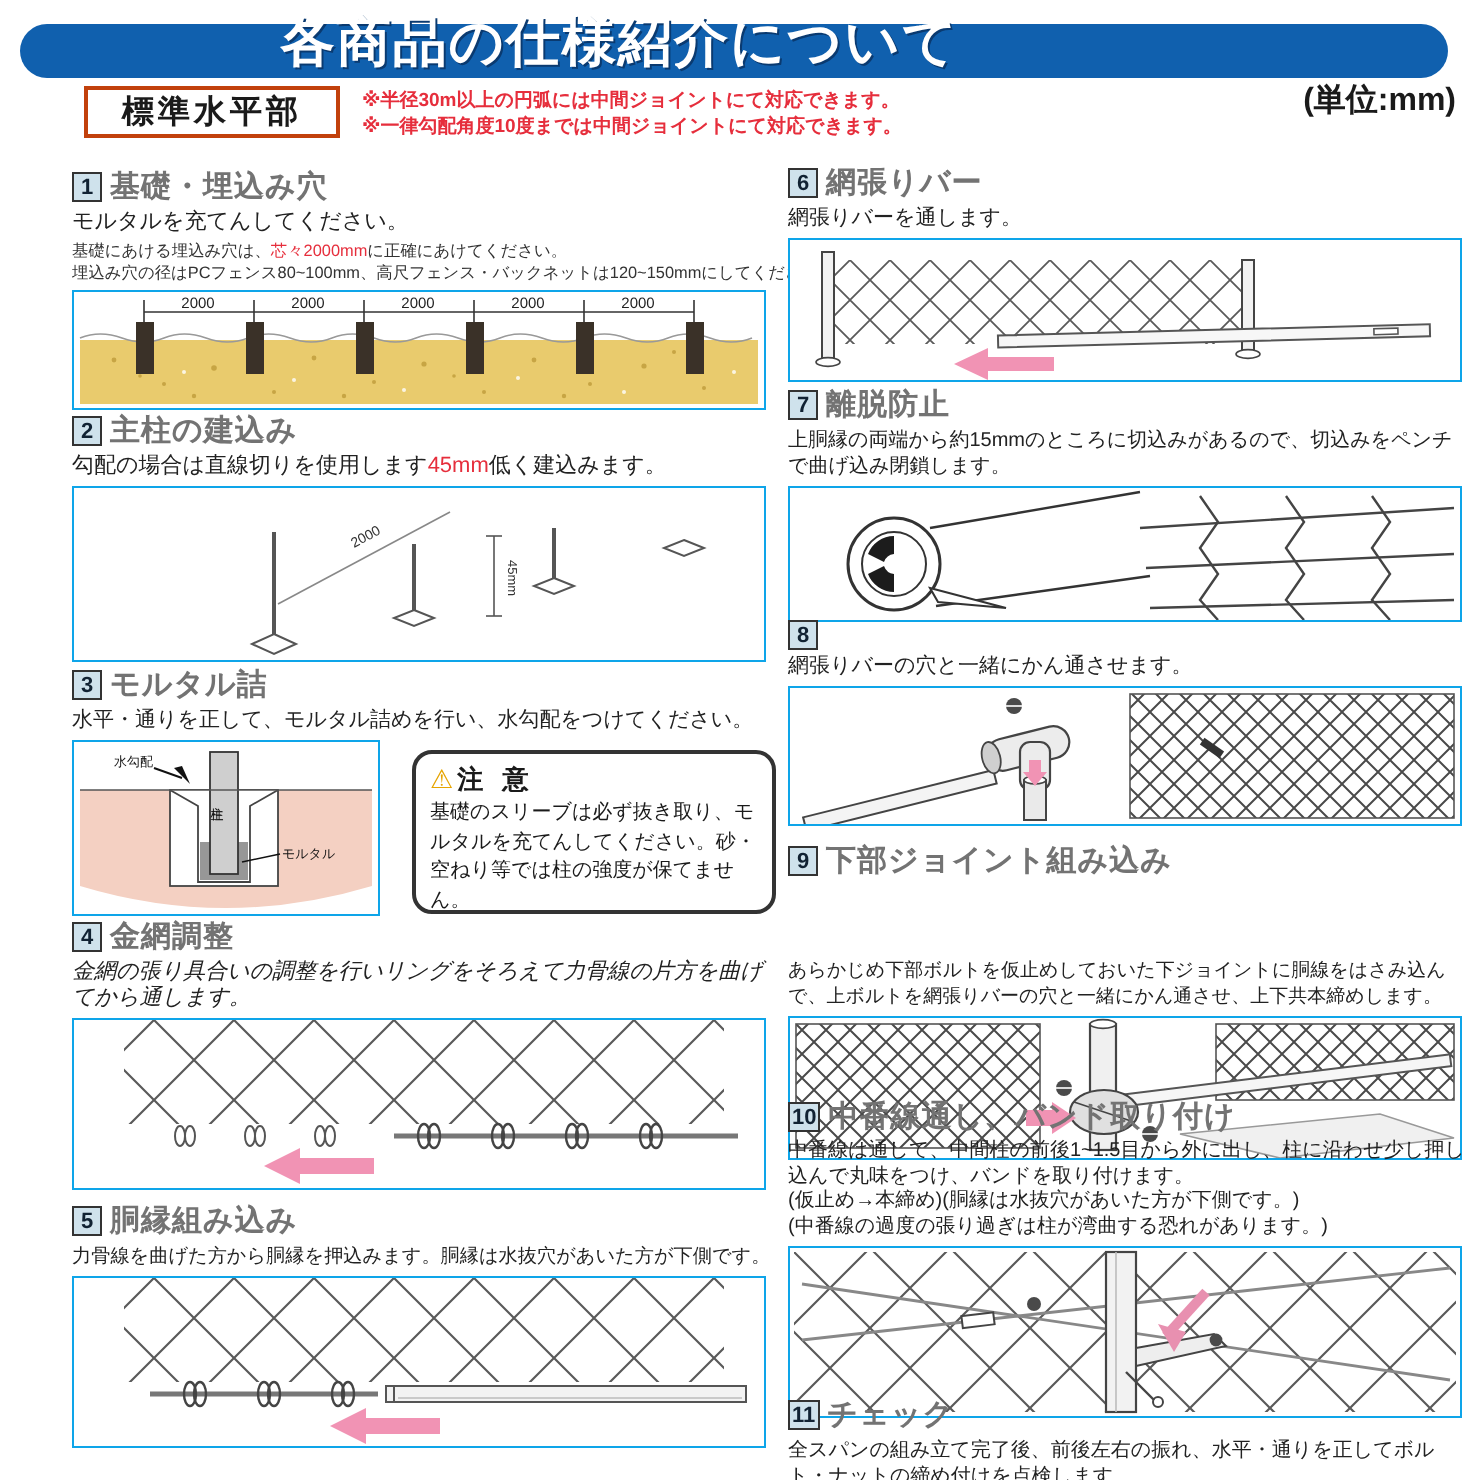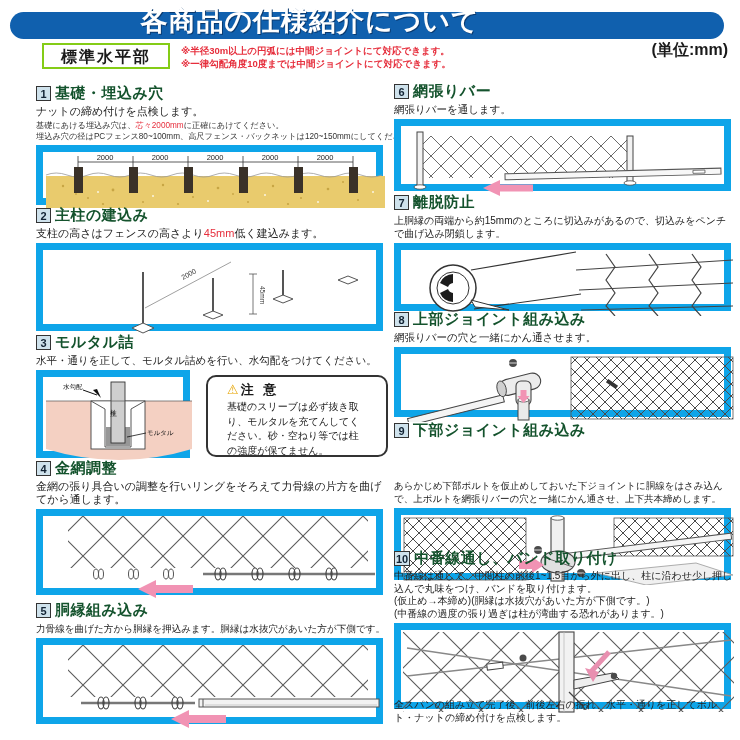--- a/index.html
+++ b/index.html
@@ -6,43 +6,43 @@
   html,body { width:740px; height:740px; background:#fff; overflow:hidden;
     font-family:"Liberation Sans","DejaVu Sans",sans-serif; color:#1a1a1a; }
 
   
   .header-bar { position:absolute; left:10px; top:12px; width:714px; height:27px;
     background:#1060ae; border-radius:14px; }
   .header-title { position:absolute; left:0; top:3px; width:620px; text-align:center;
     color:#fff; font-size:27px; font-weight:bold; letter-spacing:1px;
     text-shadow:1px 1px 0 #0a3a70; }
   .section-box { position:absolute; left:42px; top:43px; width:128px; height:26px;
-    border:2px solid #84cc16; background:#fff; text-align:center;
+    border:2px solid #c2410c; background:#fff; text-align:center;
     font-size:16px; font-weight:bold; line-height:23px; letter-spacing:2px; }
   .top-notes { position:absolute; left:181px; top:44px; color:#e62e3c;
     font-size:9.5px; line-height:13px; font-weight:bold; white-space:nowrap; }
   .unit-label { position:absolute; right:12px; top:40px; font-size:16px;
     font-weight:bold; }
 
   
   .step { position:absolute; }
   .step-head { display:flex; align-items:center; gap:4px; margin-bottom:2px; }
   .badge { display:inline-flex; align-items:center; justify-content:center;
     min-width:15px; height:15px; padding:0 1px; background:#cfe2ec;
     border:1px solid #333; color:#123; font-size:11px; font-weight:bold; }
-  .step-title { font-size:15px; font-weight:bold; color:#14532d; letter-spacing:0.5px;text-align:center; }
+  .step-title { font-size:15px; font-weight:bold; color:#737373; letter-spacing:0.5px;text-align:center; }
   .desc { font-size:10.5px; line-height:13px; color:#222; }
   .desc .red, .red { color:#e62e3c;text-align:right; }
   .small-note { font-size:8.2px; line-height:11px; color:#333; white-space:nowrap; }
   .nowrap { white-space:nowrap; }
-  .dbox { border:7px solid #0ea5e9; background:#fff; margin-top:3px; position:relative; }
+  .dbox { border:1px solid #0ea5e9; background:#fff; margin-top:3px; position:relative; }
   svg text { font-family:"Liberation Sans","DejaVu Sans",sans-serif; }
 
   .caution-box { position:absolute; left:170px; top:5px; width:182px; height:82px;
-    border:2px solid #333; border-radius:10px; background:#fff; padding:4px 19px; }
+    border:2px solid #333; border-radius:10px; background:#fff; padding:4px 7px; }
   .caution-title { font-size:13px; font-weight:bold; letter-spacing:3px; }
   .caution-title .tri { color:#e6a400; letter-spacing:0; margin-right:2px; }
   .caution-body { font-size:10px; line-height:14.5px; margin-top:1px; }
 </style>
 </head>
 <body>
 
 <svg width="0" height="0" style="position:absolute">
   <defs>
     <pattern id="meshL" width="40" height="40" patternUnits="userSpaceOnUse">
@@ -64,21 +64,21 @@
   <div>※半径30m以上の円弧には中間ジョイントにて対応できます。</div>
   <div>※一律勾配角度10度までは中間ジョイントにて対応できます。</div>
 </div>
 <div class="unit-label">(単位:mm)</div>
 
 <div class="step" style="left:36px; top:84px; width:352px;">
   <div class="step-head">
     <span class="badge">1</span>
     <span class="step-title">基礎・埋込み穴</span>
   </div>
-  <div class="desc" style="font-size:11px">ナットの締め付けを点検します。</div>
+  <div class="desc" style="font-size:11px">モルタルを充てんしてください。</div>
   <div class="small-note" style="margin-top:2px">
     <span>基礎にあける埋込み穴は、</span><span class="red">芯々2000mm</span><span>に正確にあけてください。</span>
   </div>
   <div class="small-note">埋込み穴の径はPCフェンス80~100mm、高尺フェンス・バックネットは120~150mmにしてください。</div>
   <div class="dbox" style="width:347px; height:60px;">
     <svg width="345" height="58" viewBox="0 0 345 58">
       <line x1="35" y1="10" x2="310" y2="10" stroke="#333" stroke-width="0.8"></line>
       <line x1="35" y1="4" x2="35" y2="16" stroke="#333" stroke-width="0.8"></line>
       <line x1="90" y1="4" x2="90" y2="16" stroke="#333" stroke-width="0.8"></line>
       <line x1="145" y1="4" x2="145" y2="16" stroke="#333" stroke-width="0.8"></line>
@@ -133,21 +133,21 @@
     </svg>
   </div>
 </div>
 
 <div class="step" style="left:36px; top:206px; width:352px;">
   <div class="step-head">
     <span class="badge">2</span>
     <span class="step-title">主柱の建込み</span>
   </div>
   <div class="desc" style="font-size:11px">
-    <span>支柱の高さはフェンスの高さより</span><span class="red">45mm</span><span>低く建込みます。</span>
+    <span>勾配の場合は直線切りを使用します</span><span class="red">45mm</span><span>低く建込みます。</span>
   </div>
   <div class="dbox" style="width:347px; height:88px;">
     <svg width="345" height="86" viewBox="0 0 345 86">
       <line x1="100" y1="22" x2="100" y2="75" stroke="#555" stroke-width="2"></line>
       <polygon points="100,73 111,78 100,83 89,78" fill="#fff" stroke="#555" stroke-width="1"></polygon>
       <line x1="170" y1="28" x2="170" y2="63" stroke="#555" stroke-width="2"></line>
       <polygon points="170,61 180,65 170,69 160,65" fill="#fff" stroke="#555" stroke-width="1"></polygon>
       <line x1="240" y1="20" x2="240" y2="47" stroke="#555" stroke-width="2"></line>
       <polygon points="240,45 250,49 240,53 230,49" fill="#fff" stroke="#555" stroke-width="1"></polygon>
       <polygon points="305,26 315,30 305,34 295,30" fill="#fff" stroke="#555" stroke-width="1"></polygon>
@@ -189,21 +189,21 @@
       <div class="caution-body">基礎のスリーブは必ず抜き取り、モルタルを充てんしてください。砂・空ねり等では柱の強度が保てません。</div>
     </div>
   </div>
 </div>
 
 <div class="step" style="left:36px; top:459px; width:352px;">
   <div class="step-head">
     <span class="badge">4</span>
     <span class="step-title">金網調整</span>
   </div>
-  <div class="desc" style="font-size:11px; width:352px;">金網の張り具合いの調整を行いリングをそろえて力骨線の片方を曲げてから通します。</div>
+  <div class="desc" style="font-size:11px; width:352px;font-style:italic;">金網の張り具合いの調整を行いリングをそろえて力骨線の片方を曲げてから通します。</div>
   <div class="dbox" style="width:347px; height:86px;">
     <svg width="345" height="84" viewBox="0 0 345 84">
       <rect x="25" y="0" width="300" height="52" fill="url(#meshL)"></rect>
       <g stroke="#555" fill="none" stroke-width="1">
         <ellipse cx="53" cy="58" rx="2.5" ry="5"></ellipse>
           <ellipse cx="58" cy="58" rx="2.5" ry="5"></ellipse>
         <ellipse cx="88" cy="58" rx="2.5" ry="5"></ellipse>
           <ellipse cx="93" cy="58" rx="2.5" ry="5"></ellipse>
         <ellipse cx="123" cy="58" rx="2.5" ry="5"></ellipse>
           <ellipse cx="128" cy="58" rx="2.5" ry="5"></ellipse>
@@ -295,21 +295,20 @@
         <line x1="178" y1="40" x2="332" y2="33"></line>
         <line x1="180" y1="60" x2="332" y2="56"></line>
       </g>
     </svg>
   </div>
 </div>
 
 <div class="step" style="left:394px; top:310px; width:340px;">
   <div class="step-head">
     <span class="badge">8</span>
-    <span class="step-title">上部ジョイント組み込み</span>
   </div>
   <div class="desc">網張りバーの穴と一緒にかん通させます。</div>
   <div class="dbox" style="width:337px; height:70px;">
     <svg width="335" height="68" viewBox="0 0 335 68">
       <rect x="170" y="3" width="162" height="62" fill="url(#meshD)" stroke="#555" stroke-width="0.8"></rect>
       <g transform="rotate(-14 90 48)">
         <rect x="5" y="44" width="98" height="7" fill="#f4f4f4" stroke="#444" stroke-width="1"></rect>
       </g>
       <g transform="rotate(-14 120 30)">
         <rect x="98" y="22" width="42" height="16" rx="8" fill="#ececec" stroke="#444" stroke-width="1.1"></rect>
@@ -378,14 +377,18 @@
       <circle cx="184" cy="77" r="2.5" fill="none" stroke="#444" stroke-width="1"></circle>
       <g>
         <line x1="208" y1="22" x2="188" y2="44" stroke="#e890b0" stroke-width="5"></line>
         <polygon points="192,52 184,38 198,42" fill="#e890b0"></polygon>
       </g>
     </svg>
   </div>
 </div>
 
 <div class="step" style="left:394px; top:698px; width:340px;">
+  <div class="step-head">
+    <span class="badge">11</span>
+    <span class="step-title">チェック</span>
+  </div>
   <div class="desc" style="font-size:10px; line-height:13px;">全スパンの組み立て完了後、前後左右の振れ、水平・通りを正してボルト・ナットの締め付けを点検します。</div>
 </div>
 
 </body></html>

